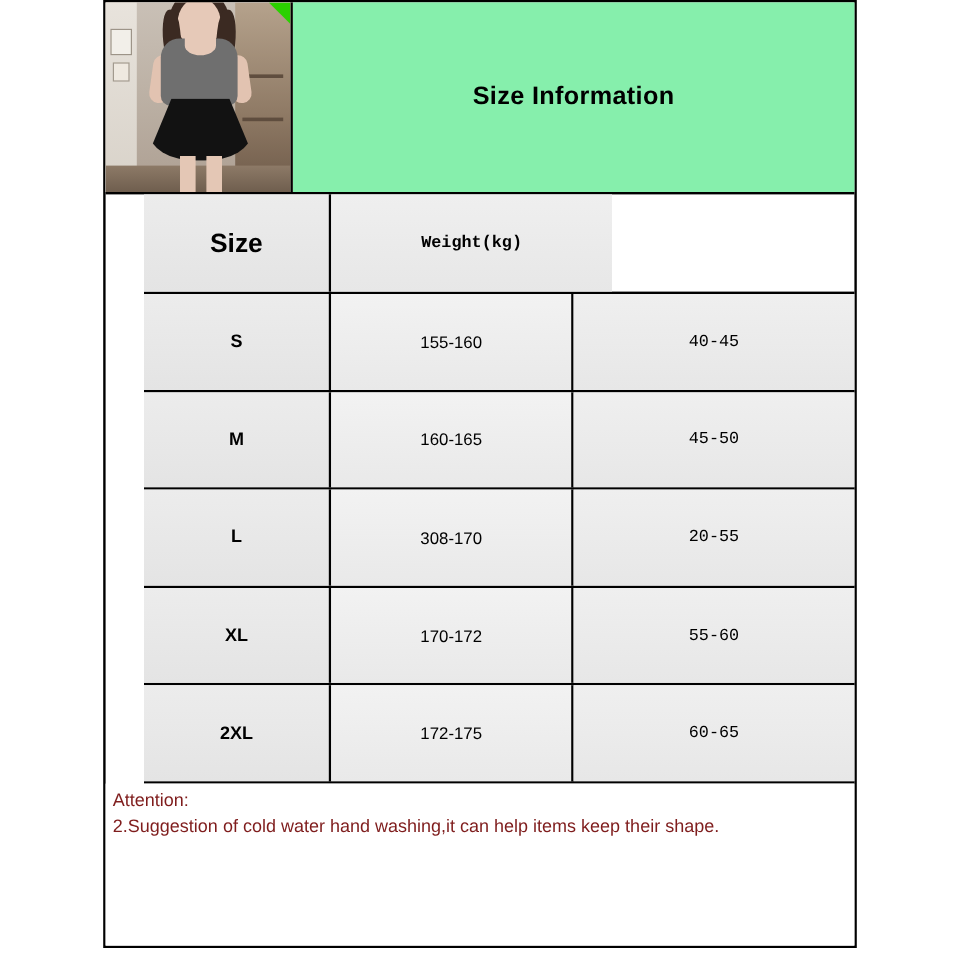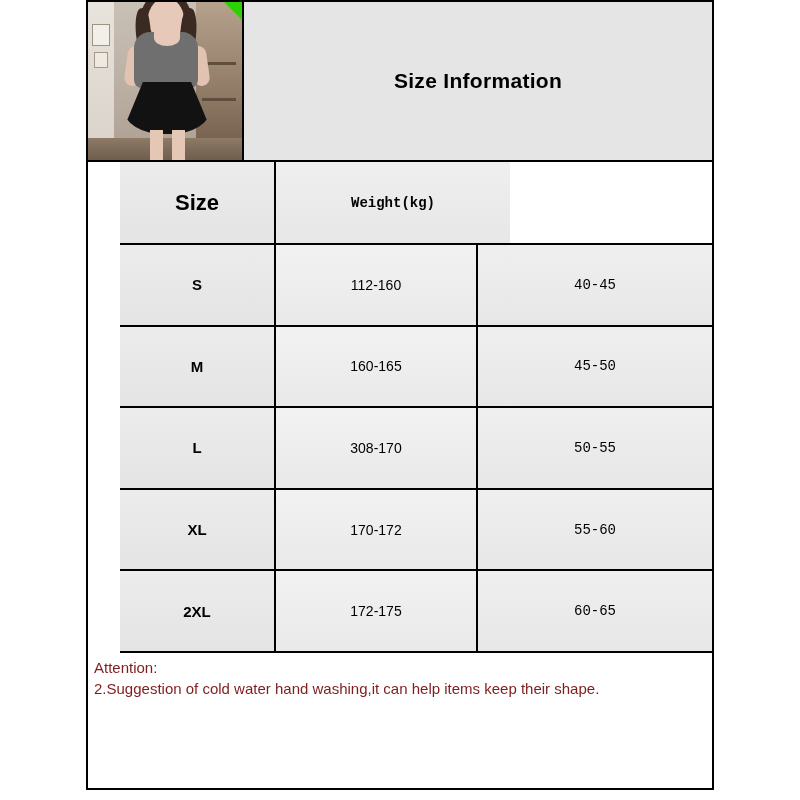--- a/index.html
+++ b/index.html
@@ -143,21 +143,21 @@
     width: 0; height: 0;
     border-left: 18px solid transparent;
     border-top: 18px solid #2bd100;
   }
 
   .title-cell {
     flex: 1 1 auto;
     display: flex;
     align-items: center;
     justify-content: center;
-    background: #e5e5e5;
+    background: #86efac;
   }
   .title-text {
     font-size: 21px;
     font-weight: bold;
     letter-spacing: 0.3px;
     color: #000000;
   }
 
   
   .table {
@@ -259,34 +259,34 @@
 
     <div class="table">
 
       <div class="row head-row">
         <div class="cell col-size">Size</div>
         <div class="cell col-w">Weight(kg)</div>
       </div>
 
       <div class="row body-row">
         <div class="cell col-size">S</div>
-        <div class="cell col-h">112-160</div>
+        <div class="cell col-h">155-160</div>
         <div class="cell col-w">40-45</div>
       </div>
 
       <div class="row body-row">
         <div class="cell col-size">M</div>
         <div class="cell col-h">160-165</div>
         <div class="cell col-w">45-50</div>
       </div>
 
       <div class="row body-row">
         <div class="cell col-size">L</div>
         <div class="cell col-h">308-170</div>
-        <div class="cell col-w">50-55</div>
+        <div class="cell col-w">20-55</div>
       </div>
 
       <div class="row body-row">
         <div class="cell col-size">XL</div>
         <div class="cell col-h">170-172</div>
         <div class="cell col-w">55-60</div>
       </div>
 
       <div class="row body-row">
         <div class="cell col-size">2XL</div>

